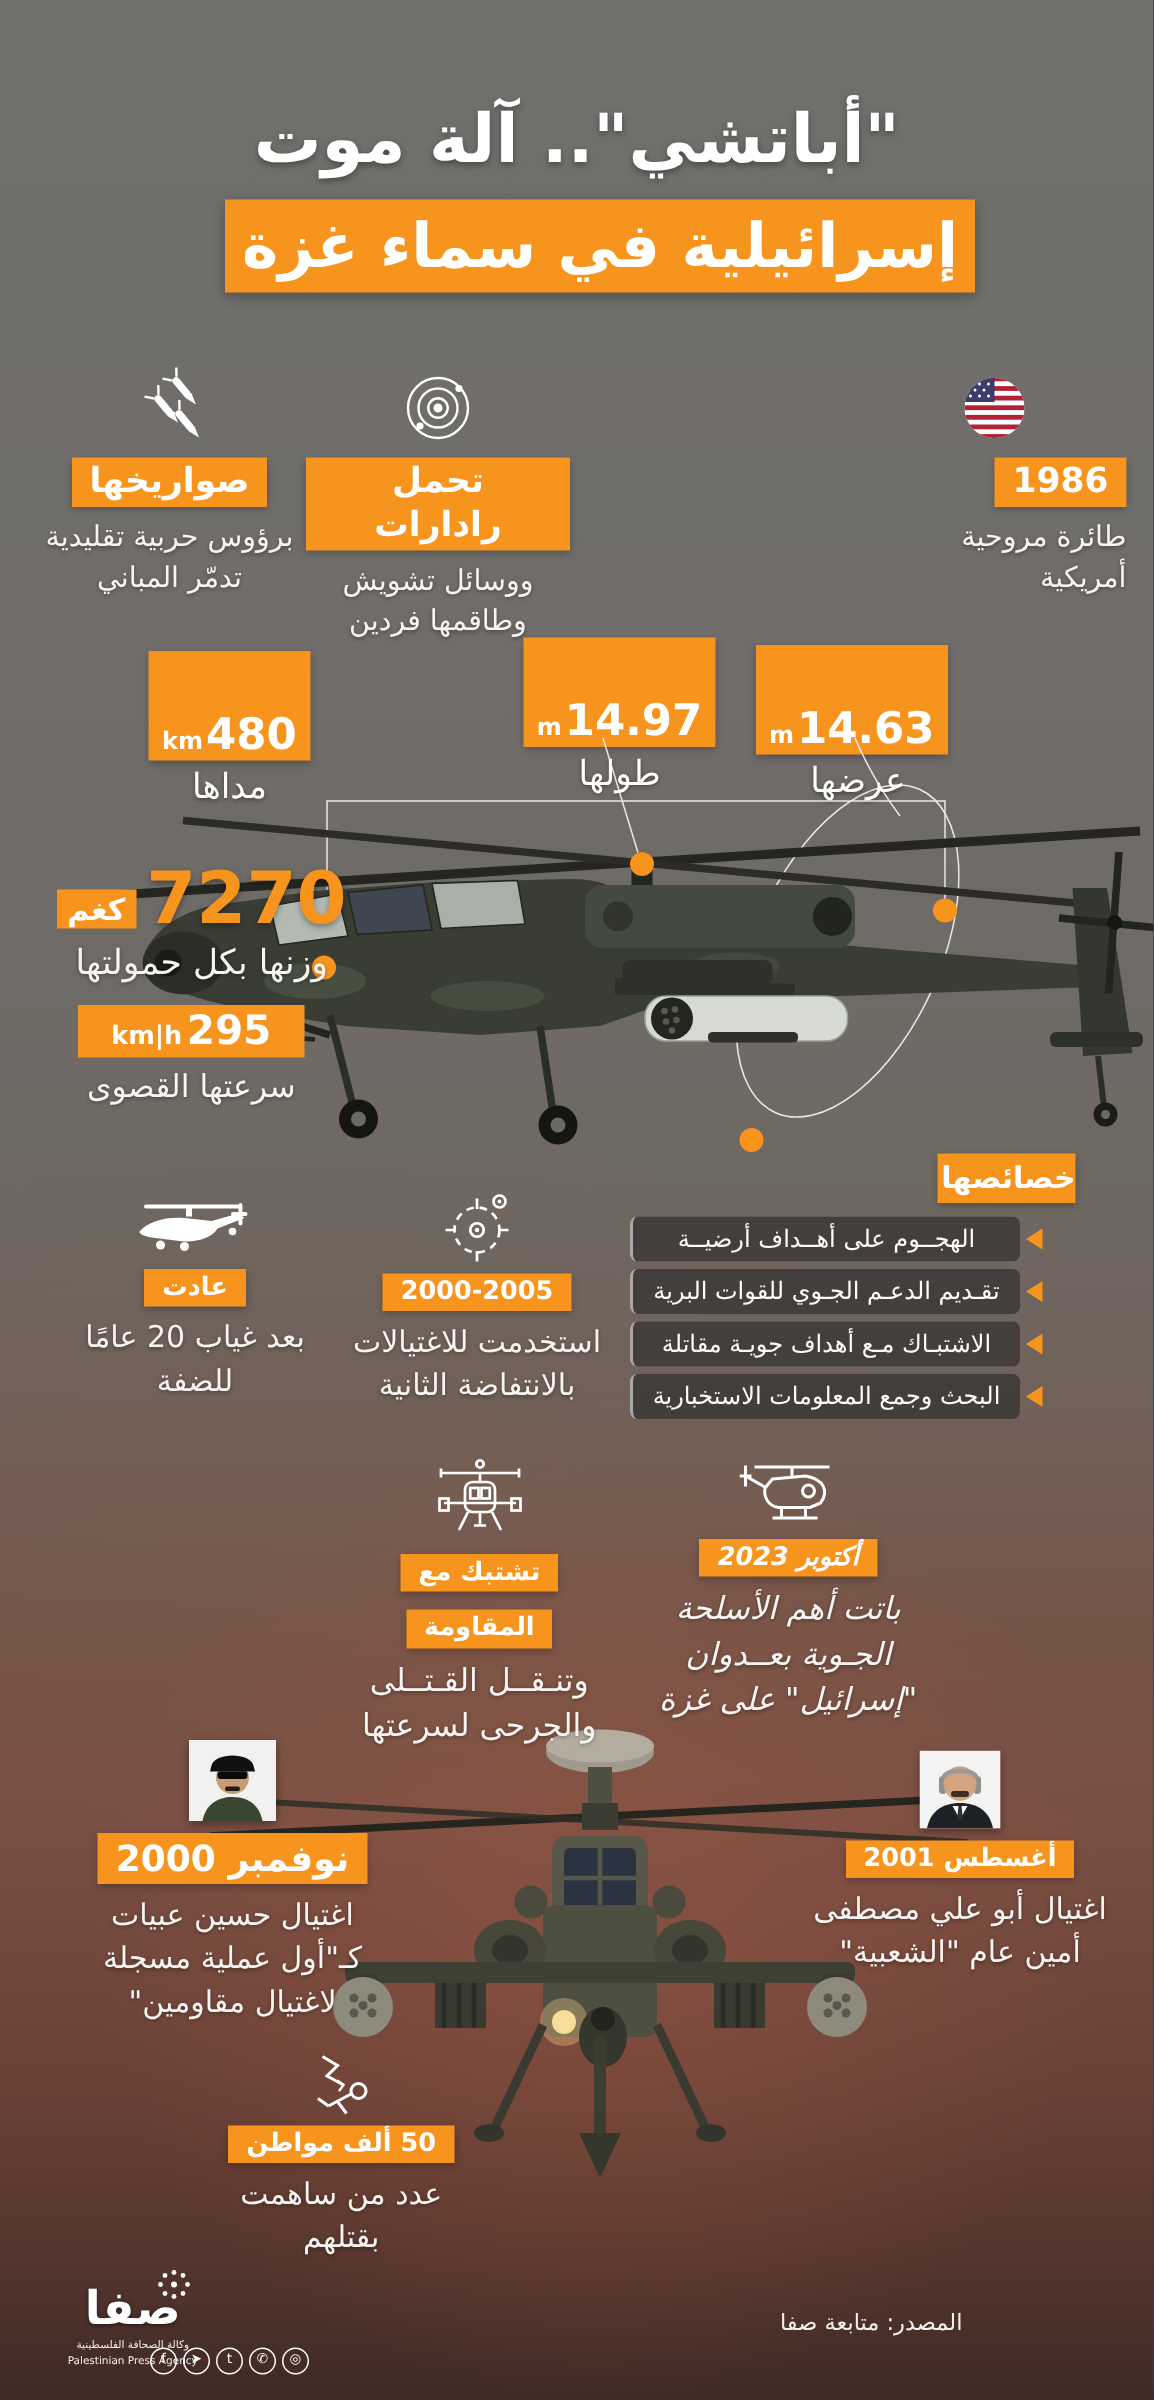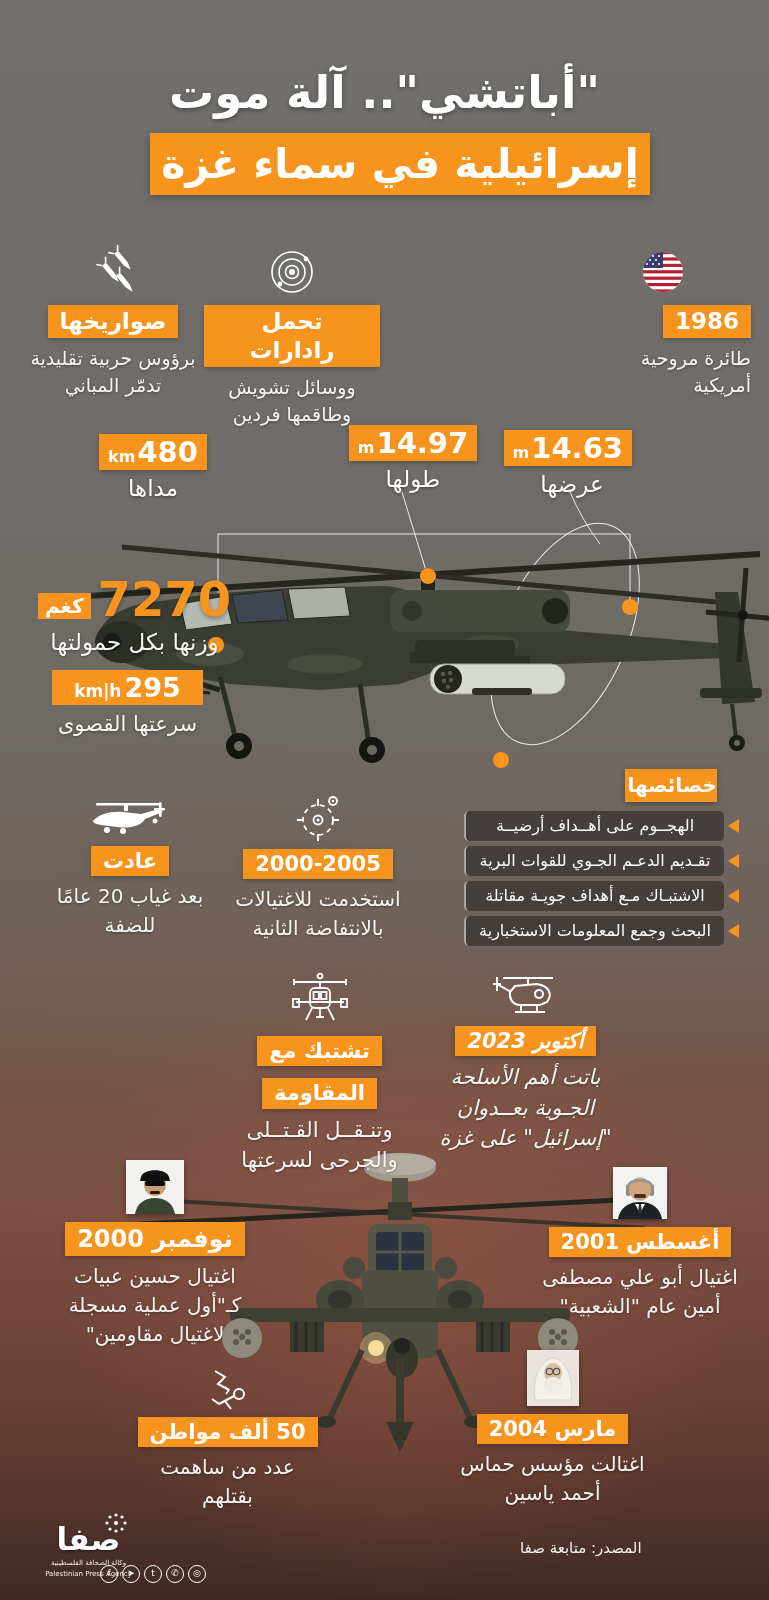--- a/index.html
+++ b/index.html
@@ -28,21 +28,21 @@
   .feature{top:243px; width:176px;}
   .f-missiles{left:25px;}  .f-radar{left:204px;}  .f-heli{left:412px;}  .f-flag{left:575px;text-align:right;}
   .f-iconbox{height:58px; display:flex; align-items:center; justify-content:center;}
   .f-label{font-size:23px; margin-top:4px;}
   .f-desc{font-size:19px; margin-top:7px;}
 
   
   .chip{display:inline-flex; direction:ltr; align-items:baseline; background:#f7941d;
         padding:1px 9px; box-shadow:0 2px 5px rgba(0,0,0,.25);}
   .chip .u{font-size:16px; font-weight:bold; margin-right:2px;}
-  .chip .v{font-size:29px; font-weight:bold;}
+  .chip .v{font-size:29px; font-weight:bold;margin-top:37px;}
   .spec-label{font-size:23px; margin-top:5px; text-shadow:0 1px 3px rgba(0,0,0,.4);}
   .spec-range{top:434px; left:88px; width:130px;}
   .spec-length{top:425px; left:348px; width:130px;}
   .spec-width{top:430px; left:512px; width:120px;}
 
   .spec-weight{top:575px; left:22px; width:225px; z-index:3;}
   .w-row{display:flex; align-items:flex-end; justify-content:center; gap:7px;}
   .w-val{font-size:48px; font-weight:bold; color:#f7941d; line-height:1;
          text-shadow:0 2px 4px rgba(0,0,0,.35);}
   .w-unit{background:#f7941d; font-size:20px; font-weight:bold; padding:1px 7px; margin-bottom:4px;}
@@ -51,30 +51,30 @@
   .spec-speed{top:670px; left:45px; width:165px; z-index:3;}
   .s-chip{display:inline-flex; direction:ltr; align-items:baseline; background:#f7941d; padding:2px 22px;}
   .s-chip .u{font-size:17px; font-weight:bold;}
   .s-chip .v{font-size:27px; font-weight:bold; margin-left:3px;}
   .s-label{font-size:21px; margin-top:4px;}
 
   
   .chars-header{top:769px; left:625px; width:92px; height:33px; background:#f7941d;
                 font-size:20px; font-weight:bold; line-height:33px; 
                 box-shadow:0 2px 5px rgba(0,0,0,.3); z-index:3;}
-  .chars-list{top:811px; left:464px; width:260px; z-index:3;}
+  .chars-list{top:811px; left:420px; width:260px; z-index:3;}
   .char-item{position:relative; height:30px; margin-bottom:5px; background:rgba(58,55,52,.82);
              border-radius:5px; border-left:2px solid rgba(255,255,255,.55);
              font-size:16px; line-height:30px; text-align:center; color:#fdfcfb;}
   .char-arrow{position:absolute; right:-15px; top:8px; width:0; height:0;
               border-top:7px solid transparent; border-bottom:7px solid transparent;
               border-right:11px solid #f7941d;}
 
   
-  .ev-label{font-size:21px;}
+  .ev-label{font-size:17px;}
   .ev-desc{font-size:20px; margin-top:6px;}
   .ev-returned{top:798px; left:50px; width:160px; z-index:3;}
   .ev-assass{top:793px; left:228px; width:180px; z-index:3;}
   .ev-engage{top:972px; left:222px; width:195px; z-index:3;}
   .ev-oct{top:972px; left:438px; width:175px; z-index:3;font-style:italic;}
   .ev-nov{top:1160px; left:55px; width:200px; z-index:3;}
   .ev-aug{top:1167px; left:535px; width:210px; z-index:3;}
   .ev-citizens{top:1365px; left:115px; width:225px; z-index:3;}
   .ev-mar{top:1350px; left:450px; width:205px; z-index:3;}
   .ev-iconbox{display:flex; align-items:center; justify-content:center; margin-bottom:6px;}
@@ -461,34 +461,20 @@
         <path d="M20,22 L24,25 L21,29" stroke-width="1.6"></path>
         <circle cx="34" cy="29" r="5"></circle>
         <path d="M29,31 L14,39 M20,36 L26,44 M14,39 L7,34"></path>
       </svg>
     </div>
     <span class="obox ev-label">50 ألف مواطن</span>
     <div class="desc ev-desc pre">عدد من ساهمت
 بقتلهم</div>
   </div>
 
-  <div class="abs ev-mar ctr">
-    <svg class="ev-photo" width="52" height="56" viewBox="0 0 52 56">
-      <rect width="52" height="56" fill="#e9e5de"></rect>
-      <path d="M8,50 C4,22 18,8 26,8 C34,8 48,22 44,50 Z" fill="#f4f1ea" stroke="#d8d4cc"></path>
-      <ellipse cx="26" cy="23" rx="9" ry="10" fill="#d8bfa2"></ellipse>
-      <ellipse cx="26" cy="35" rx="9" ry="8" fill="#efece6"></ellipse>
-      <circle cx="22.5" cy="21.5" r="3.2" fill="none" stroke="#555" stroke-width="1.2"></circle>
-      <circle cx="29.5" cy="21.5" r="3.2" fill="none" stroke="#555" stroke-width="1.2"></circle>
-      <line x1="25.5" y1="21.5" x2="26.5" y2="21.5" stroke="#555" stroke-width="1.2"></line>
-    </svg>
-    <span class="obox ev-label">مارس 2004</span>
-    <div class="desc ev-desc pre">اغتالت مؤسس حماس
-أحمد ياسين</div>
-  </div>
 
   <div class="abs logo">
     <div style="position:relative; display:inline-block;">
       <div class="logo-text">صفا</div>
       <svg width="24" height="24" viewBox="0 0 24 24" style="position:absolute; top:-12px; right:-8px;">
         <g fill="#fff">
             <circle cx="12" cy="3" r="1.6"></circle>
             <circle cx="18" cy="5" r="1.6"></circle>
             <circle cx="21" cy="11" r="1.6"></circle>
             <circle cx="18" cy="17" r="1.6"></circle>

